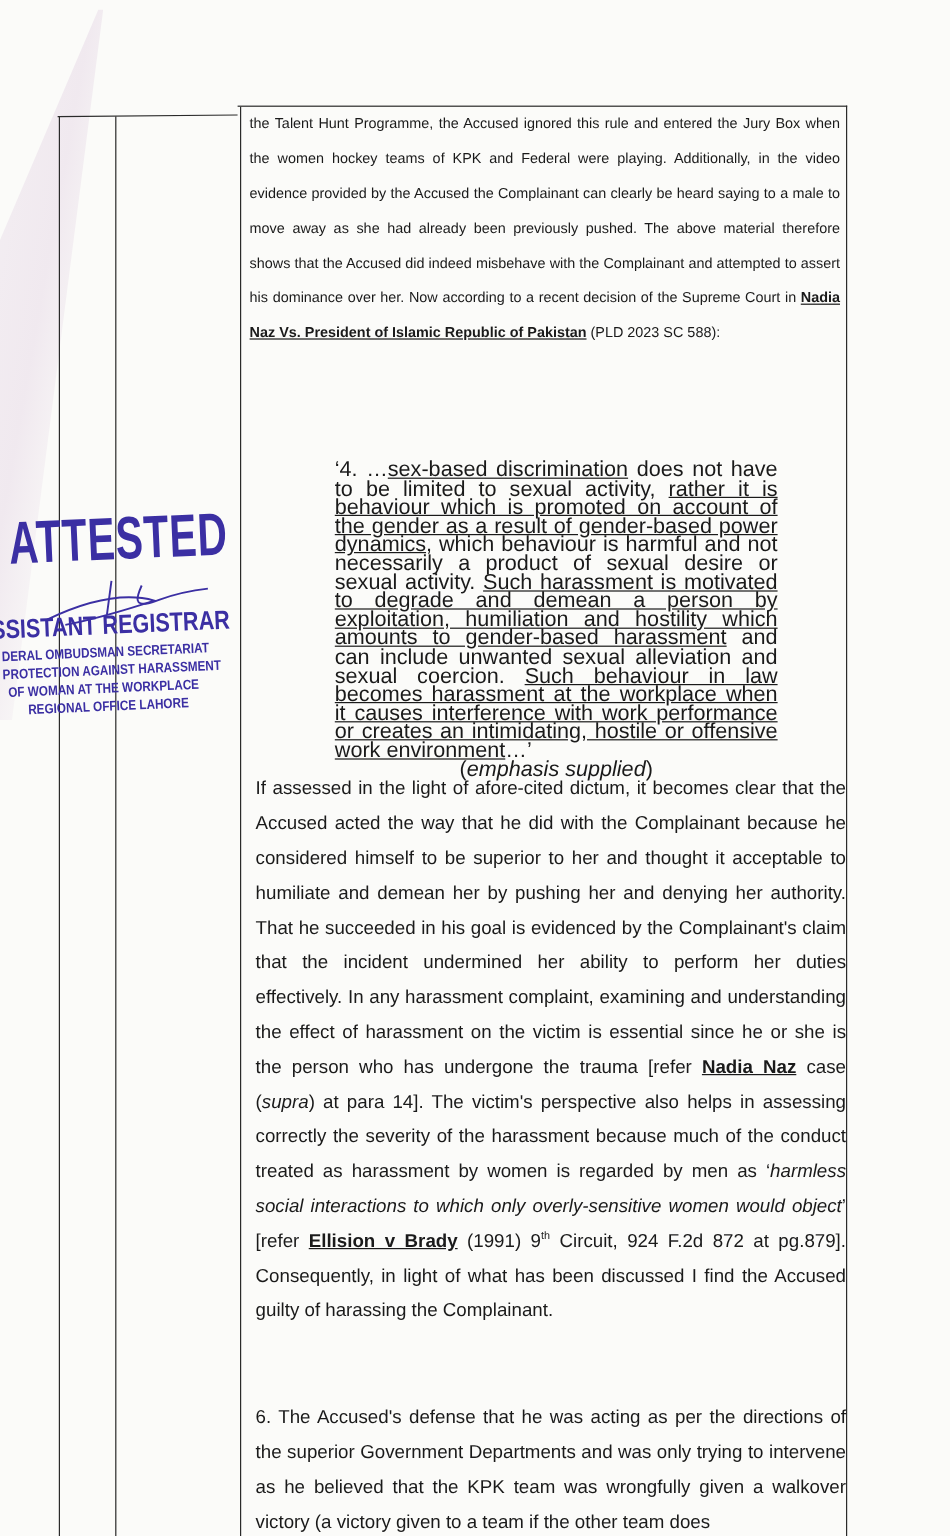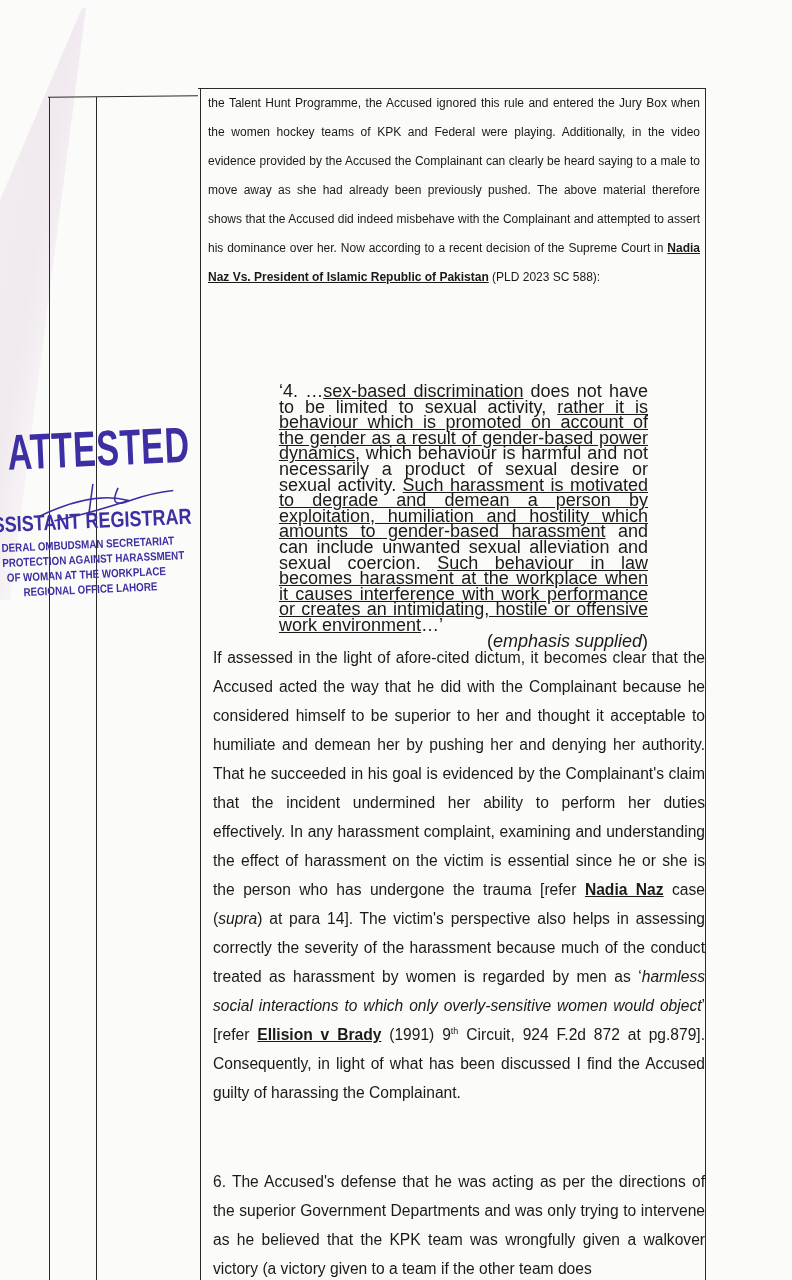--- a/index.html
+++ b/index.html
@@ -22,21 +22,21 @@
     font-size: 12px; line-height: 29px; text-align: justify;
   }
   .textcol p { margin: 0; }
   .textcol .b { font-weight: bold; text-decoration: underline; }
   .quote {
     position: absolute; left: 279px; width: 369px; top: 384px;
     font-size: 18px; line-height: 15.6px; text-align: justify;
   }
   .quote p { margin: 0; }
   .quote .u { text-decoration: underline; }
-  .quote .right { text-align: right; font-style: normal; }
+  .quote .right { text-align: center; font-style: normal; }
   .p2 { position: absolute; left: 213px; width: 492px; top: 643px; font-size: 15.6px; line-height: 29px; text-align: justify; }
   .p2 p { margin: 0; }
   .p2 .b { font-weight: bold; text-decoration: underline; }
   .p2 sup { font-size: 9px; line-height: 0; }
   .p3 { position: absolute; left: 213px; width: 492px; top: 1167px; font-size: 15.6px; line-height: 29px; text-align: justify; }
   .p3 p { margin: 0; }
   .stamp { position: absolute; left: 0; top: 420px; width: 215px; color: #3b2fa3; transform: rotate(-2.5deg); transform-origin: left top; }
   .stamp .attested { position: absolute; left: 6px; top: 8px; font-size: 50px; font-weight: bold; letter-spacing: 1px; transform: scaleX(0.68); transform-origin: left; font-family: "Liberation Sans Narrow", "Liberation Sans", sans-serif; line-height: 1; }
   .stamp .title { position: absolute; left: -12px; top: 92px; font-size: 22px; font-weight: bold; transform: scaleX(0.82); transform-origin: left; white-space: nowrap; }
   .stamp .line { position: absolute; font-size: 11.5px; font-weight: bold; white-space: nowrap; transform: scaleX(0.85); transform-origin: left; }

